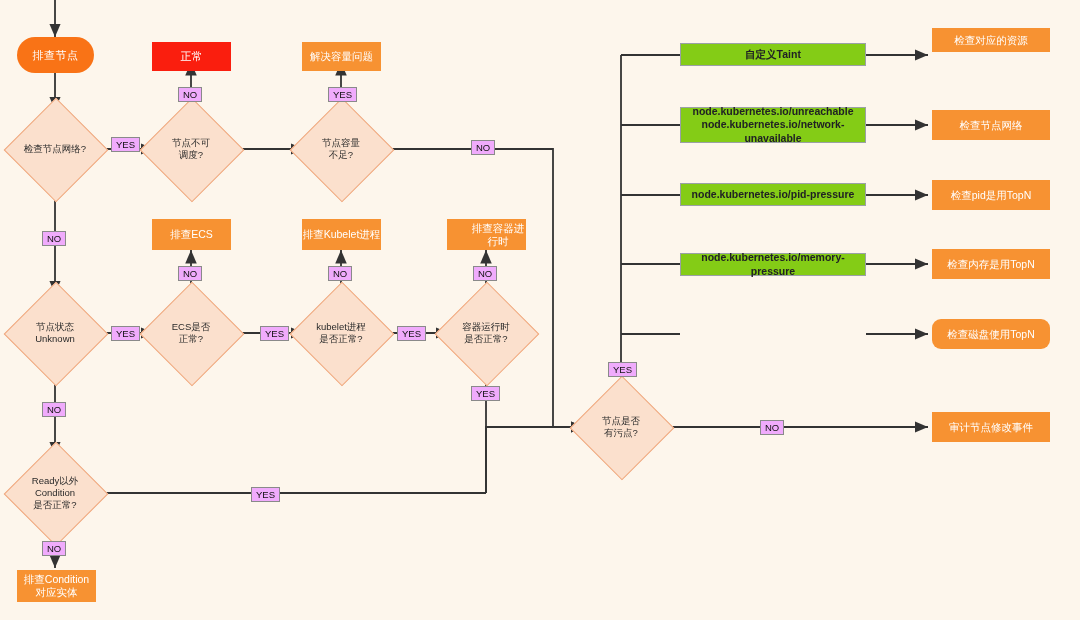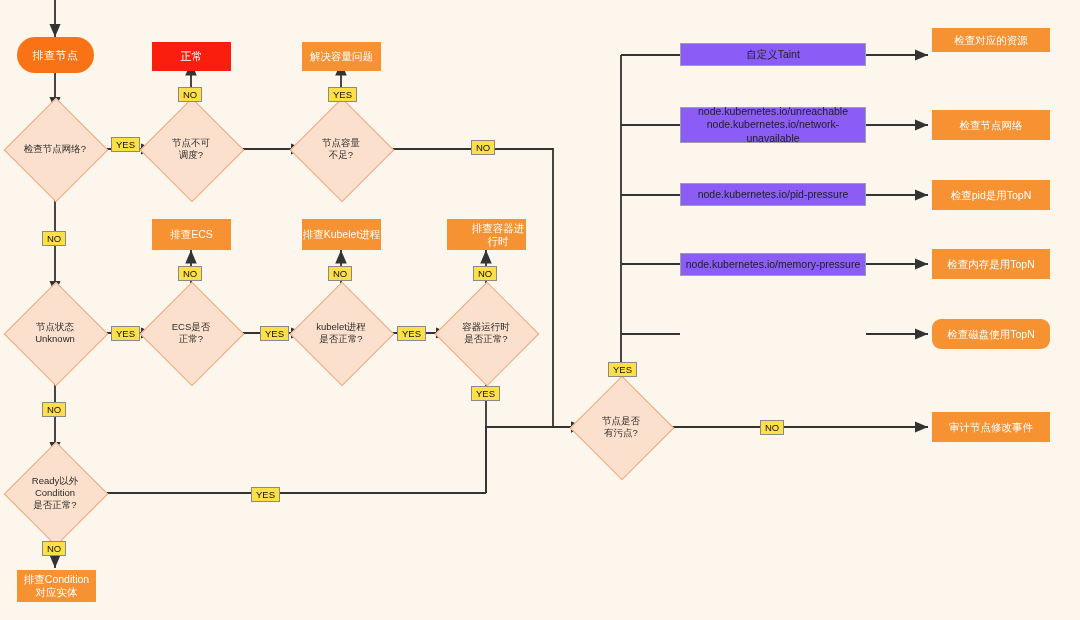--- a/index.html
+++ b/index.html
@@ -22,37 +22,37 @@
   
   .orange{
     background:#f79232;color:#ffffff;font-size:10.5px;line-height:13px;
   }
   
   .red{
     background:#fa1e0e;color:#ffffff;font-size:11px;
   }
   
   .white{
-    background:#8b5cf6;border:1px solid #9aa0a6;color:#202124;
-    font-size:10.5px;line-height:13.5px;
+    background:#84cc16;border:1px solid #9aa0a6;color:#202124;
+    font-size:10.5px;line-height:13.5px;font-weight:bold;
   }
   
   .diamond{background:transparent;}
   .diamond .dshape{
     position:absolute;left:0;top:0;width:100%;height:100%;
     background:#fbe0cd;border:1px solid #f0a67a;
     transform:rotate(45deg);
   }
   .diamond .dlabel{
     position:relative;z-index:2;font-size:9.5px;line-height:12px;color:#2a2a2a;
     width:120%;
   }
   
   .elabel{
-    position:absolute;background:#fde047;border:1px solid #8a8a8a;
+    position:absolute;background:#f0abfc;border:1px solid #8a8a8a;
     font-size:9.5px;color:#111;padding:1px 4px;line-height:11px;
     box-sizing:border-box;
   }
 </style>
 </head>
 <body>
 
 <div id="canvas">
 
   <svg class="edges" xmlns="http://www.w3.org/2000/svg">

